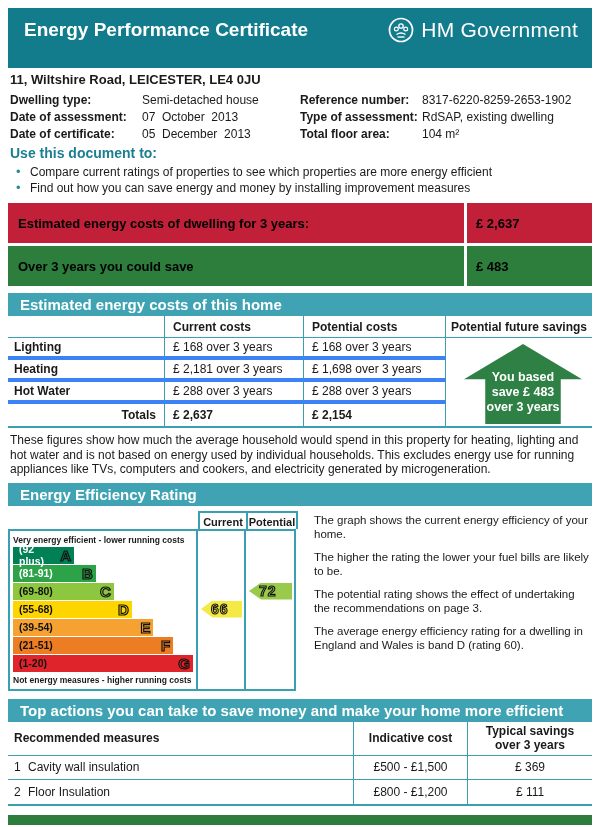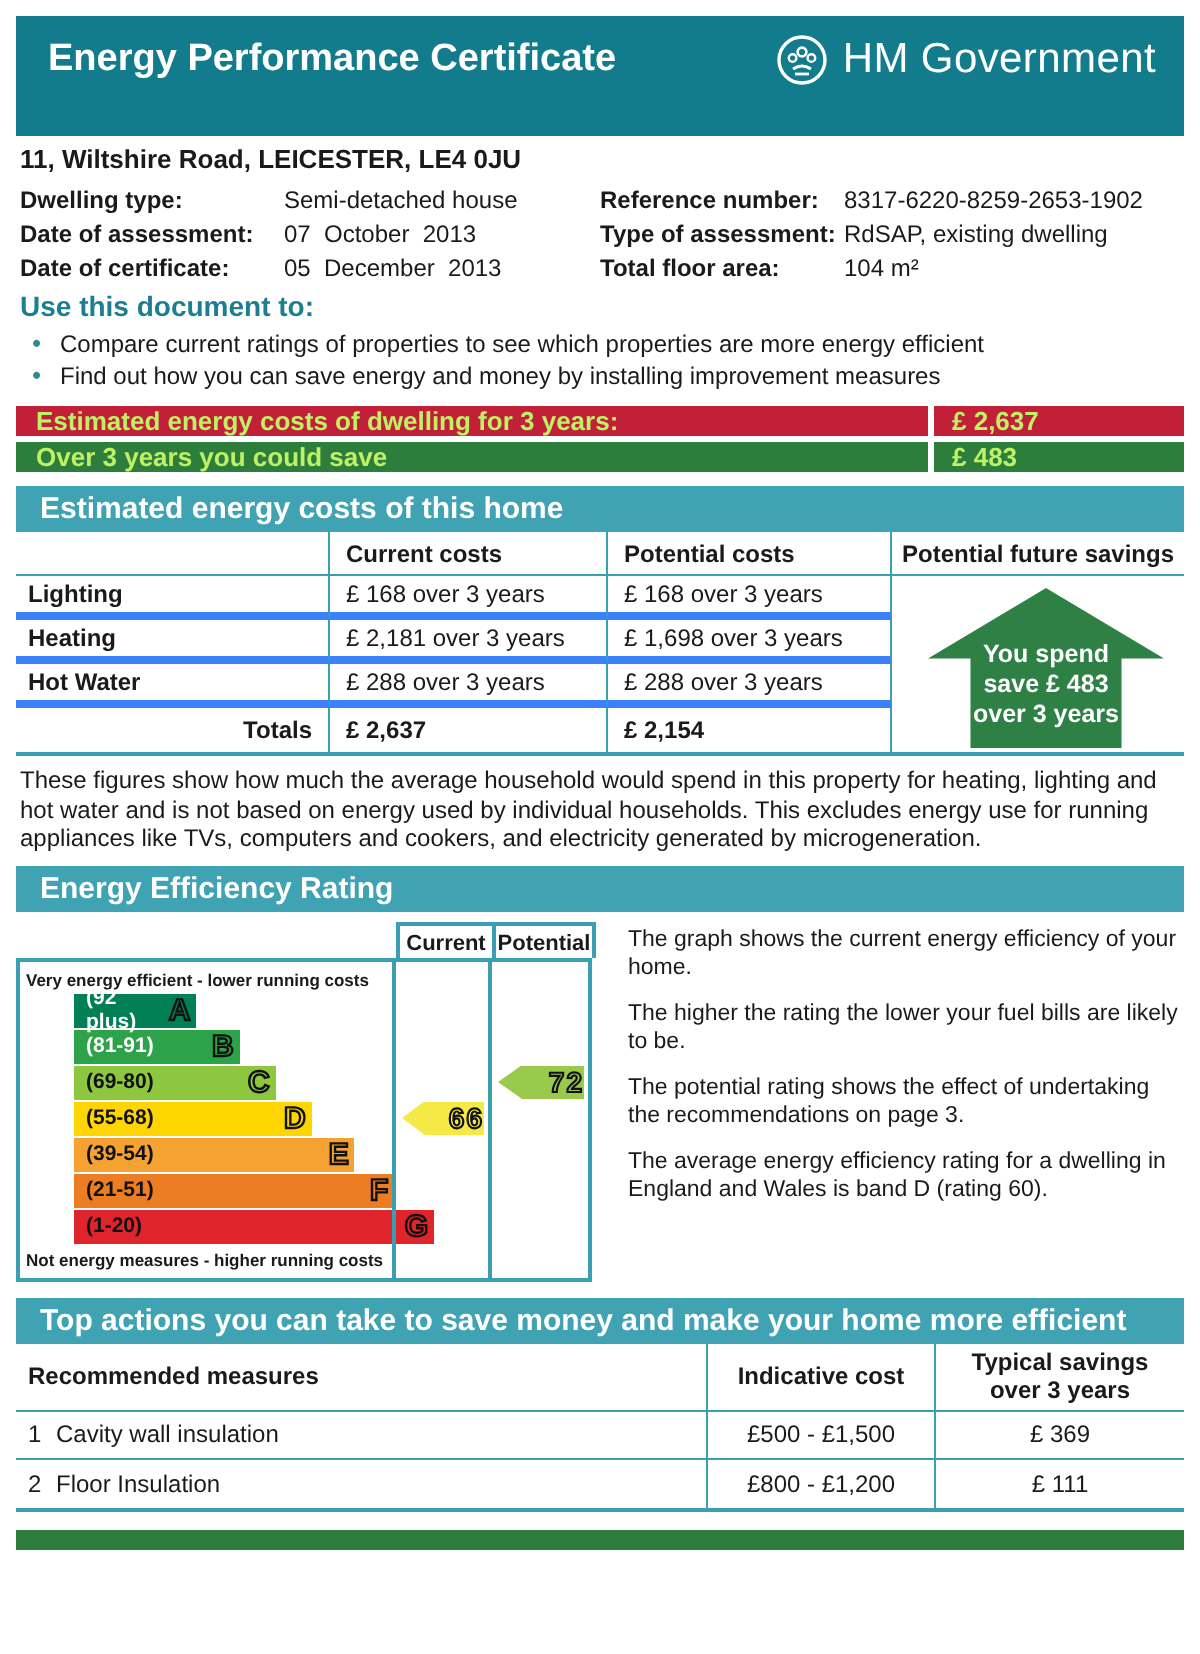--- a/index.html
+++ b/index.html
@@ -17,21 +17,21 @@
   .address { font-size:13px; font-weight:bold; margin:2px 0 6px 2px; }
   .details { display:grid; grid-template-columns:132px 158px 122px 1fr; row-gap:3px; font-size:12px; margin-left:2px; margin-bottom:4px; }
   .details .lbl { font-weight:bold; }
 
   .use-head { color:#1b7f91; font-size:14px; font-weight:bold; margin:4px 0 3px 2px; }
   .bullets { list-style:none; margin:0 0 7px 6px; font-size:12px; }
   .bullets li { padding-left:16px; position:relative; line-height:16px; }
   .bullets li::before { content:"•"; position:absolute; left:2px; color:#2d8a9a; font-size:13px; }
 
   
-  .sumrow { display:flex; height:15px; margin-bottom:3px; font-weight:bold; color:#bef264; font-size:13px; }
+  .sumrow { display:flex; height:40px; margin-bottom:3px; font-weight:bold; color:#000000; font-size:13px; }
   .sumrow .lab { flex:1; display:flex; align-items:center; padding-left:10px; }
   .sumrow .val { width:125px; margin-left:3px; display:flex; align-items:center; padding-left:9px; }
   .row-red .lab, .row-red .val { background:#c21f39; }
   .row-green .lab, .row-green .val { background:#2d7e3d; }
   .sumrow.row-green { margin-bottom:7px; }
 
   
   .banner { background:#3fa3b4; color:#fff; font-size:15px; font-weight:bold; height:23px; display:flex; align-items:center; padding-left:12px; }
 
   
@@ -57,26 +57,26 @@
   .epc { width:292px; flex:none; }
   .epc-heads { display:flex; }
   .epc-heads .sp { width:190px; }
   .epc-head { width:50px; border:2px solid #3a9fb0; border-bottom:none; font-size:11px; font-weight:bold; text-align:center; padding:3px 0 1px; }
   .epc-head + .epc-head { width:52px; margin-left:-2px; }
   .epc-body { display:flex; }
   .epc-bands { width:190px; border:2px solid #3a9fb0; padding:2px 3px; }
   .epc-col { width:50px; border:2px solid #3a9fb0; margin-left:-2px; position:relative; }
   .epc-col.pot { width:52px; }
   .cap { font-size:8.5px; font-weight:bold; line-height:14px; }
-  .band { height:17px; margin-bottom:1px; display:flex; align-items:center; justify-content:space-between; padding:0 3px 0 6px;margin-left:24px; }
+  .band { height:17px; margin-bottom:1px; display:flex; align-items:center; justify-content:space-between; padding:0 3px 0 6px; }
   .band .rng { font-size:10.5px; font-weight:bold; }
   .band .ltr { font-size:15px; font-weight:bold; -webkit-text-stroke:1.2px #111; line-height:15px; }
   .arrow { position:absolute; left:3px; right:2px; height:17px;
            clip-path:polygon(0 50%, 28% 0, 100% 0, 100% 100%, 28% 100%);
-           display:flex; align-items:center; justify-content:flex-end; padding-left:10px; }
+           display:flex; align-items:center; justify-content:flex-start; padding-left:10px; }
   .arrow span { font-size:14px; font-weight:bold; -webkit-text-stroke:1.1px #111; letter-spacing:1px; }
   .rating-text { flex:1; padding:2px 2px 0 14px; }
   .rating-text p { font-size:11.5px; line-height:14px; margin-bottom:9px; }
 
   
   .actions { border-bottom:2px solid #3a9fb0; margin:0 0 9px 0; }
   .arow { display:flex; font-size:12px; }
   .a1 { width:346px; display:flex; align-items:center; padding-left:6px; border-right:1px solid #3a9fb0; }
   .a2 { width:114px; display:flex; align-items:center; justify-content:center; border-right:1px solid #3a9fb0; text-align:center; }
   .a3 { flex:1; display:flex; align-items:center; justify-content:center; text-align:center; }
@@ -167,21 +167,21 @@
     <div class="c4"></div>
   </div>
   <div class="crow totals">
     <div class="c1">Totals</div>
     <div class="c2">£ 2,637</div>
     <div class="c3">£ 2,154</div>
     <div class="c4"></div>
   </div>
   <div class="house">
     <div class="htxt">
-      <div>You spend</div>
+      <div>You based</div>
       <div>save £ 483</div>
       <div>over 3 years</div>
     </div>
   </div>
 </div>
 
 <div class="note">These figures show how much the average household would spend in this property for heating, lighting and hot water and is not based on energy used by individual households. This excludes energy use for running appliances like TVs, computers and cookers, and electricity generated by microgeneration.</div>
 
 <div class="banner">Energy Efficiency Rating</div>
 <div class="rating-wrap">

